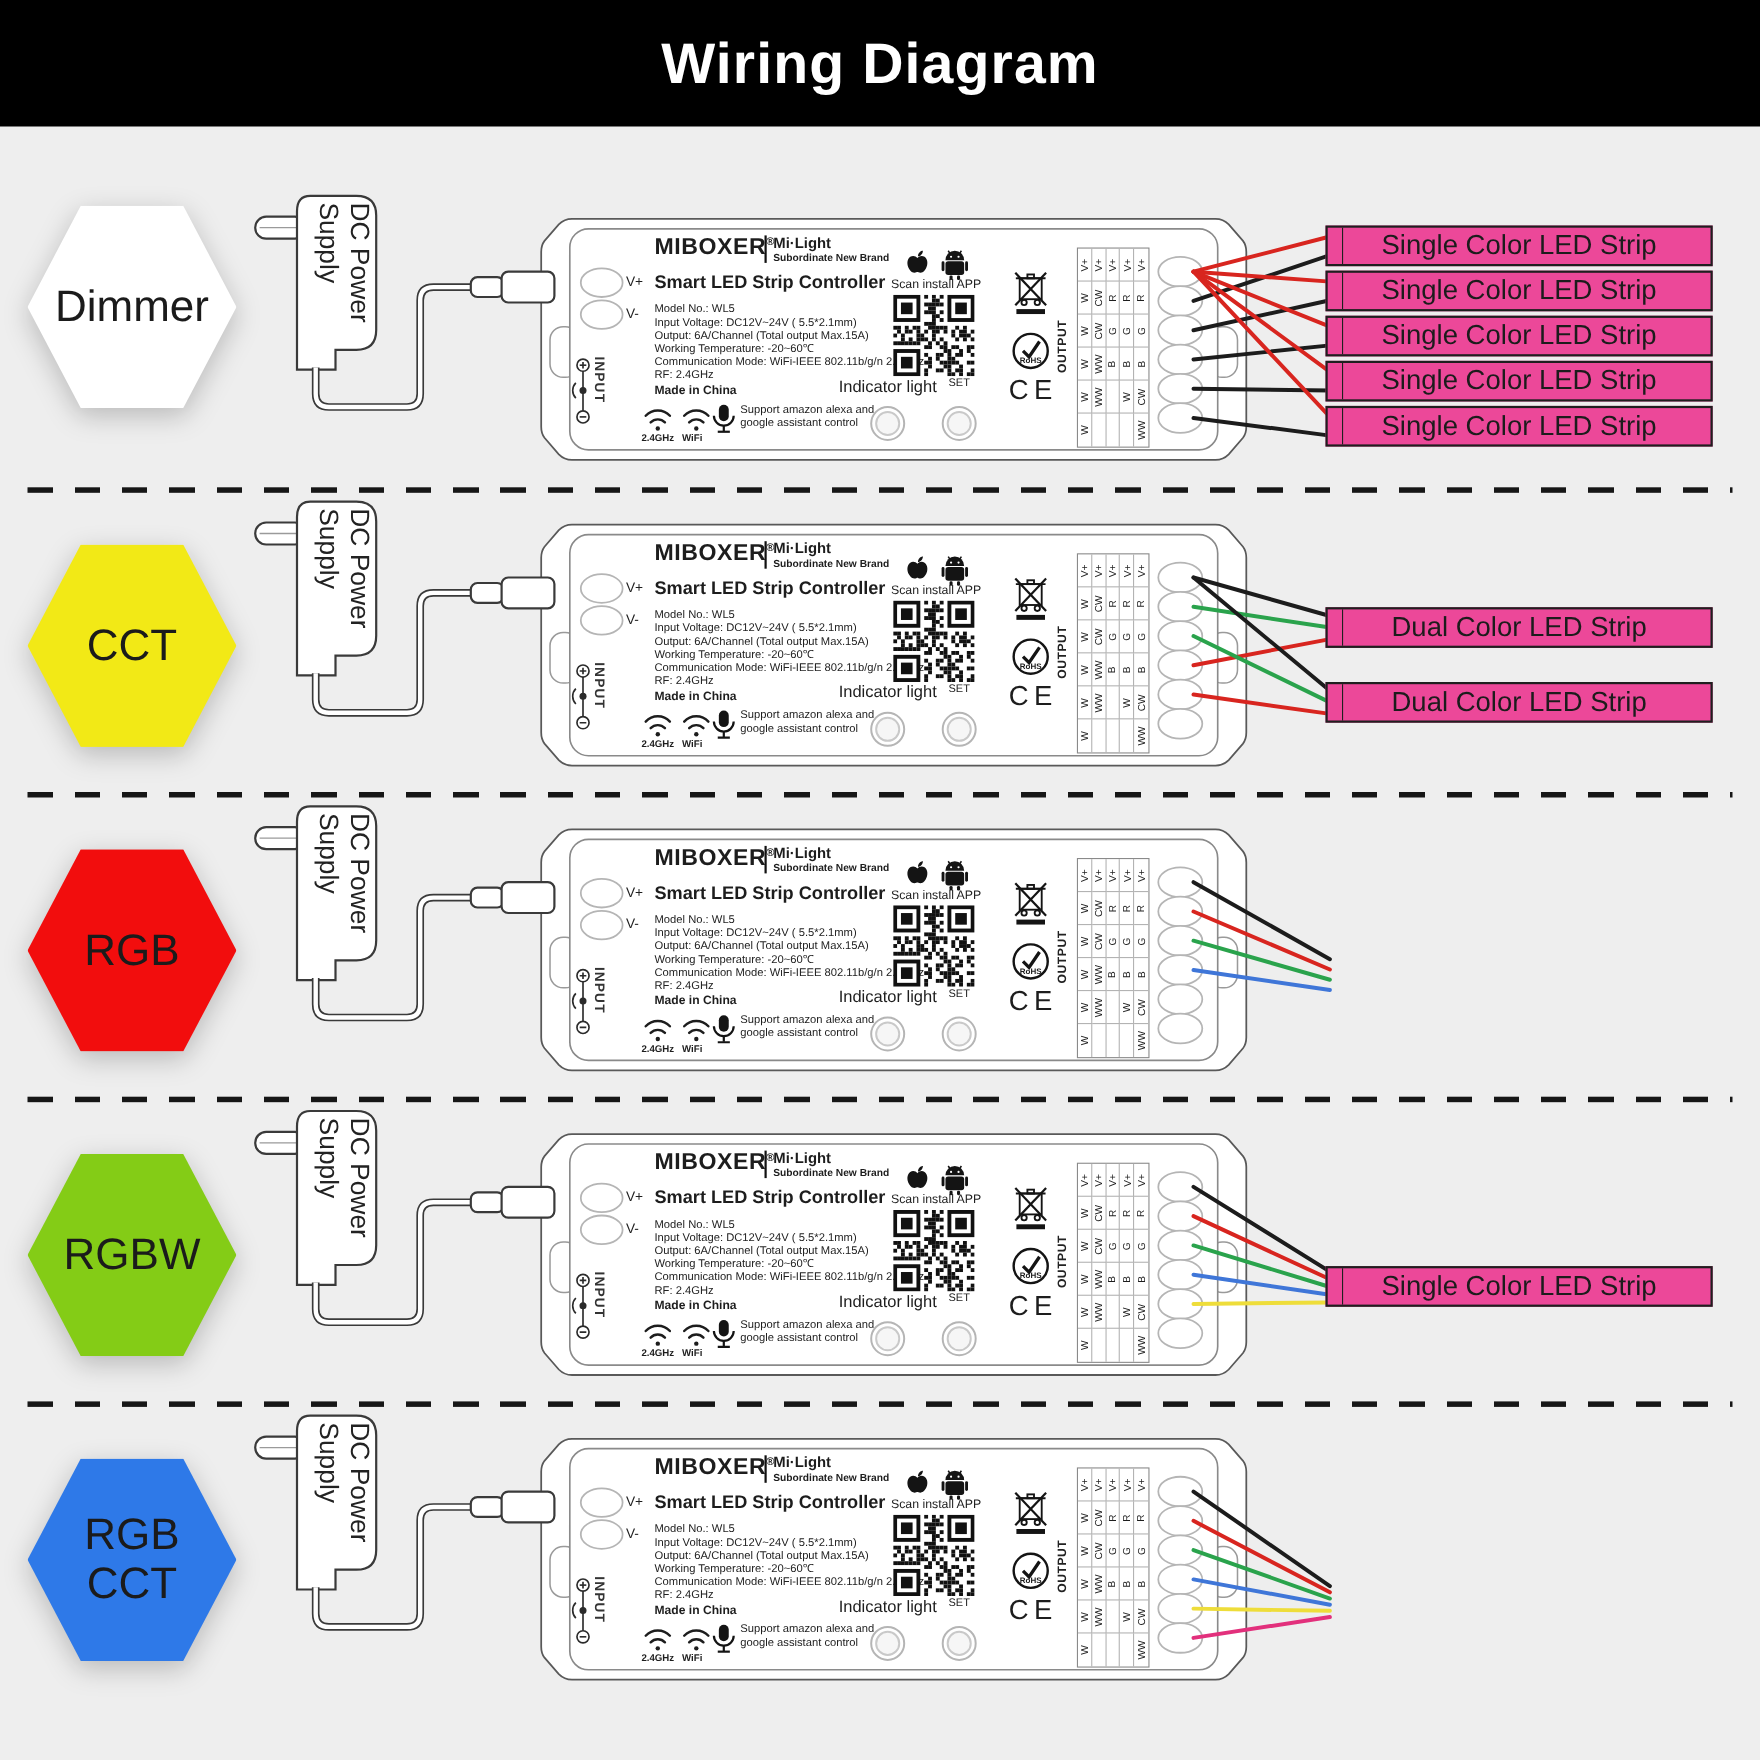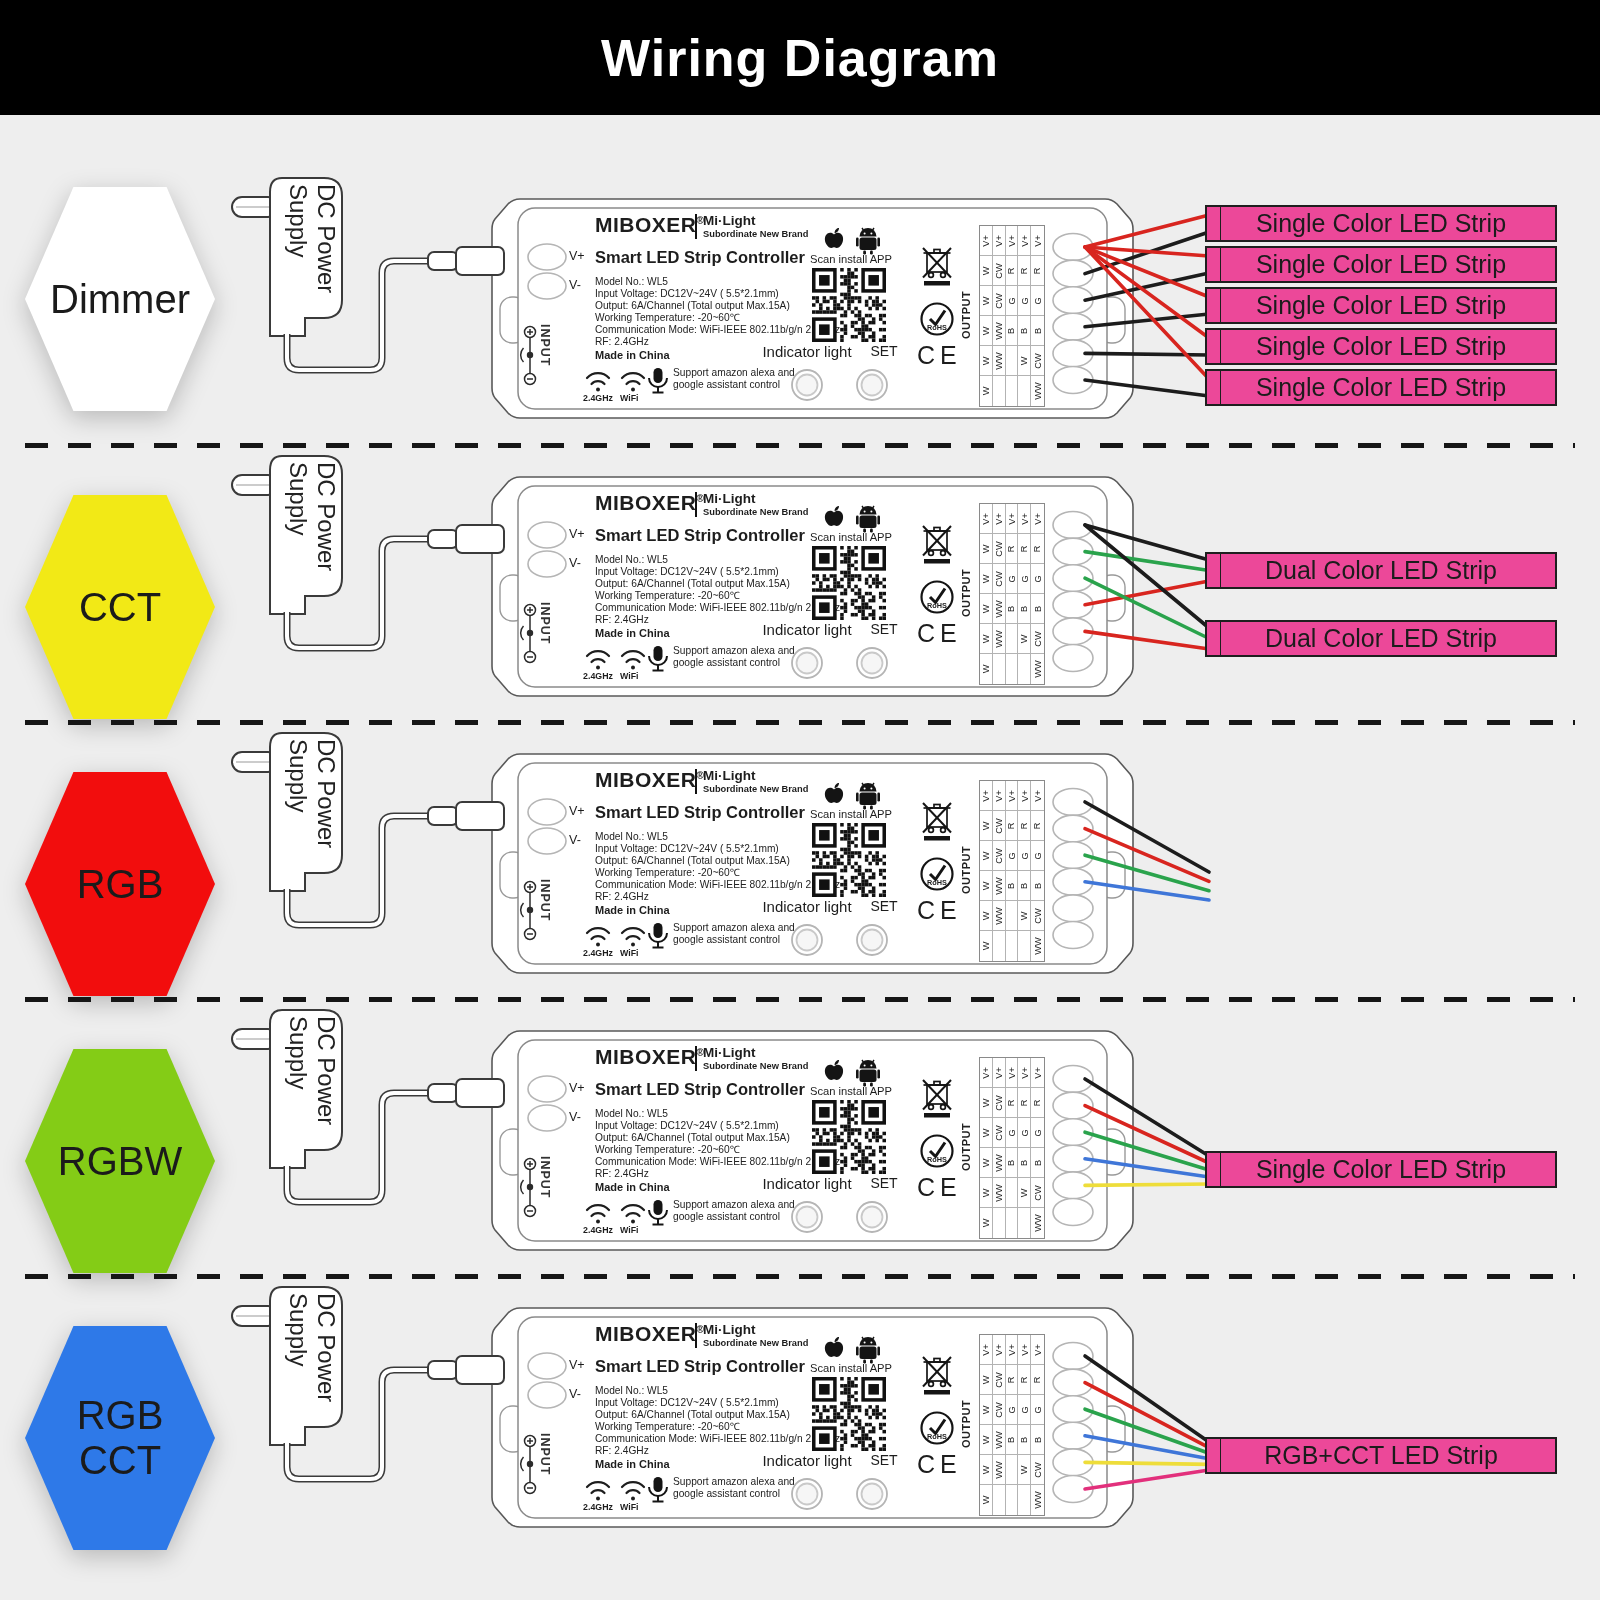--- a/index.html
+++ b/index.html
@@ -12,21 +12,21 @@
   #titlebar h1{margin:0;color:#fff;font-size:52px;font-weight:800;letter-spacing:1px;}
 
   .dash{position:absolute;left:25px;width:1550px;height:4.5px;
     background:repeating-linear-gradient(90deg,#161616 0 23px,transparent 23px 43px);}
 
   .row{position:absolute;left:0;width:1600px;height:318px;}
 
   
   .hexwrap{position:absolute;left:25px;width:190px;height:184px;
     filter:drop-shadow(0 7px 12px rgba(0,0,0,.22));}
-  .hex{width:190px;height:224px;
+  .hex{width:190px;height:184px;
     clip-path:polygon(25.5% 0%,74.5% 0%,100% 50%,74.5% 100%,25.5% 100%,0% 50%);
     display:flex;align-items:center;justify-content:center;}
   .hex span{font-size:40px;font-weight:500;color:#1b1b1b;text-align:center;
     white-space:pre-line;line-height:1.12;}
 
   
   .plug{position:absolute;left:210px;width:300px;height:230px;z-index:4;}
   .plug-text{position:absolute;left:276px;width:64px;height:132px;z-index:5;
     writing-mode:vertical-rl;font-size:24px;line-height:1.18;color:#222;}
 
@@ -44,21 +44,21 @@
   .c-subbrand .l1{font-size:13.5px;font-weight:700;}
   .c-subbrand .l2{font-size:9.3px;font-weight:700;}
   .c-title{left:105px;top:51px;font-size:16.5px;font-weight:700;}
   .c-specs{left:105px;top:79px;font-size:10.2px;line-height:11.9px;color:#222;}
   .c-made{left:105px;top:152px;font-size:11px;font-weight:700;}
   .c-b24{left:88px;top:196px;width:40px;text-align:center;font-size:8.8px;font-weight:700;}
   .c-bwifi{left:130px;top:196px;width:26px;text-align:left;font-size:8.8px;font-weight:700;}
   .c-assist{left:183px;top:170px;font-size:10.2px;line-height:12px;white-space:normal;width:130px;}
   .c-scan{left:318px;top:56px;width:86px;text-align:center;font-size:11.2px;}
   .c-ind{left:256px;top:146px;width:122px;text-align:center;font-size:15px;}
-  .c-set{left:362px;top:146px;width:40px;text-align:center;font-size:14px;margin-left:12px;}
+  .c-set{left:362px;top:146px;width:40px;text-align:center;font-size:10px;}
   .c-rohs{left:433px;top:126px;width:28px;text-align:center;font-size:7.3px;font-weight:700;}
   .c-ce{left:427px;top:144px;font-size:25px;letter-spacing:5px;font-weight:500;}
   .qr{position:absolute;left:322px;top:71px;width:74px;height:74px;}
 
   .c-output{left:465px;top:28px;width:22px;height:180px;writing-mode:vertical-rl;
     transform:rotate(180deg);display:flex;align-items:center;justify-content:center;
     font-size:11px;font-weight:600;letter-spacing:.5px;color:#222;}
   .tgrid{position:absolute;left:489px;top:28px;display:grid;
     grid-template-columns:repeat(5,12.8px);grid-auto-rows:30px;
     border:1px solid #8a8a8a;background:#fff;}
@@ -2054,23 +2054,19 @@
     </div>
 
     <svg class="wires" viewBox="0 0 1600 318">
           <line x1="1085" y1="135" x2="1209" y2="221" stroke="#1c1c1c" stroke-width="3.6" stroke-linecap="round"></line>
           <line x1="1085" y1="161.6" x2="1209" y2="226.6" stroke="#d8251f" stroke-width="3.6" stroke-linecap="round"></line>
           <line x1="1085" y1="188.2" x2="1209" y2="232.2" stroke="#2aa34c" stroke-width="3.6" stroke-linecap="round"></line>
           <line x1="1085" y1="214.8" x2="1209" y2="237.8" stroke="#3f76d8" stroke-width="3.6" stroke-linecap="round"></line>
           <line x1="1085" y1="241.4" x2="1209" y2="243.4" stroke="#eedd3a" stroke-width="3.6" stroke-linecap="round"></line>
           <line x1="1085" y1="268" x2="1209" y2="249" stroke="#e2307c" stroke-width="3.6" stroke-linecap="round"></line>
         </svg>
-  <div class="strip" style="top: 216px;">
-          <i></i>
-          <span>RGB+CCT LED Strip</span>
-        </div>
       </div>
 </div>
   <div class="dash" style="top:443px"></div>
   <div class="dash" style="top:720px"></div>
   <div class="dash" style="top:997px"></div>
   <div class="dash" style="top:1274px"></div>
 </div>
 
 </body></html>

